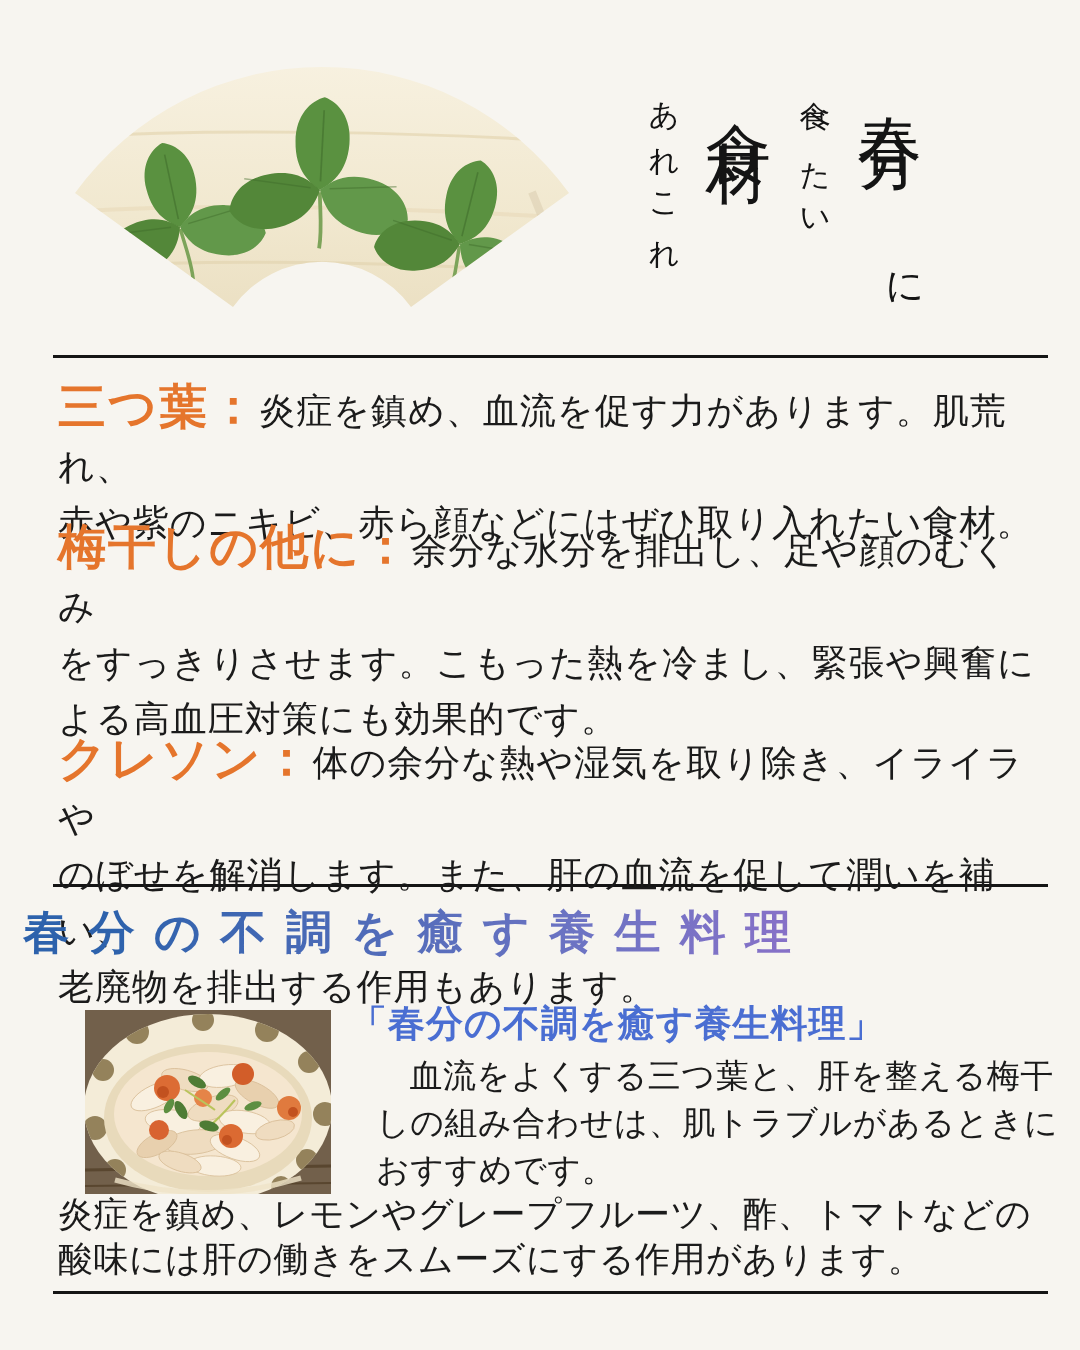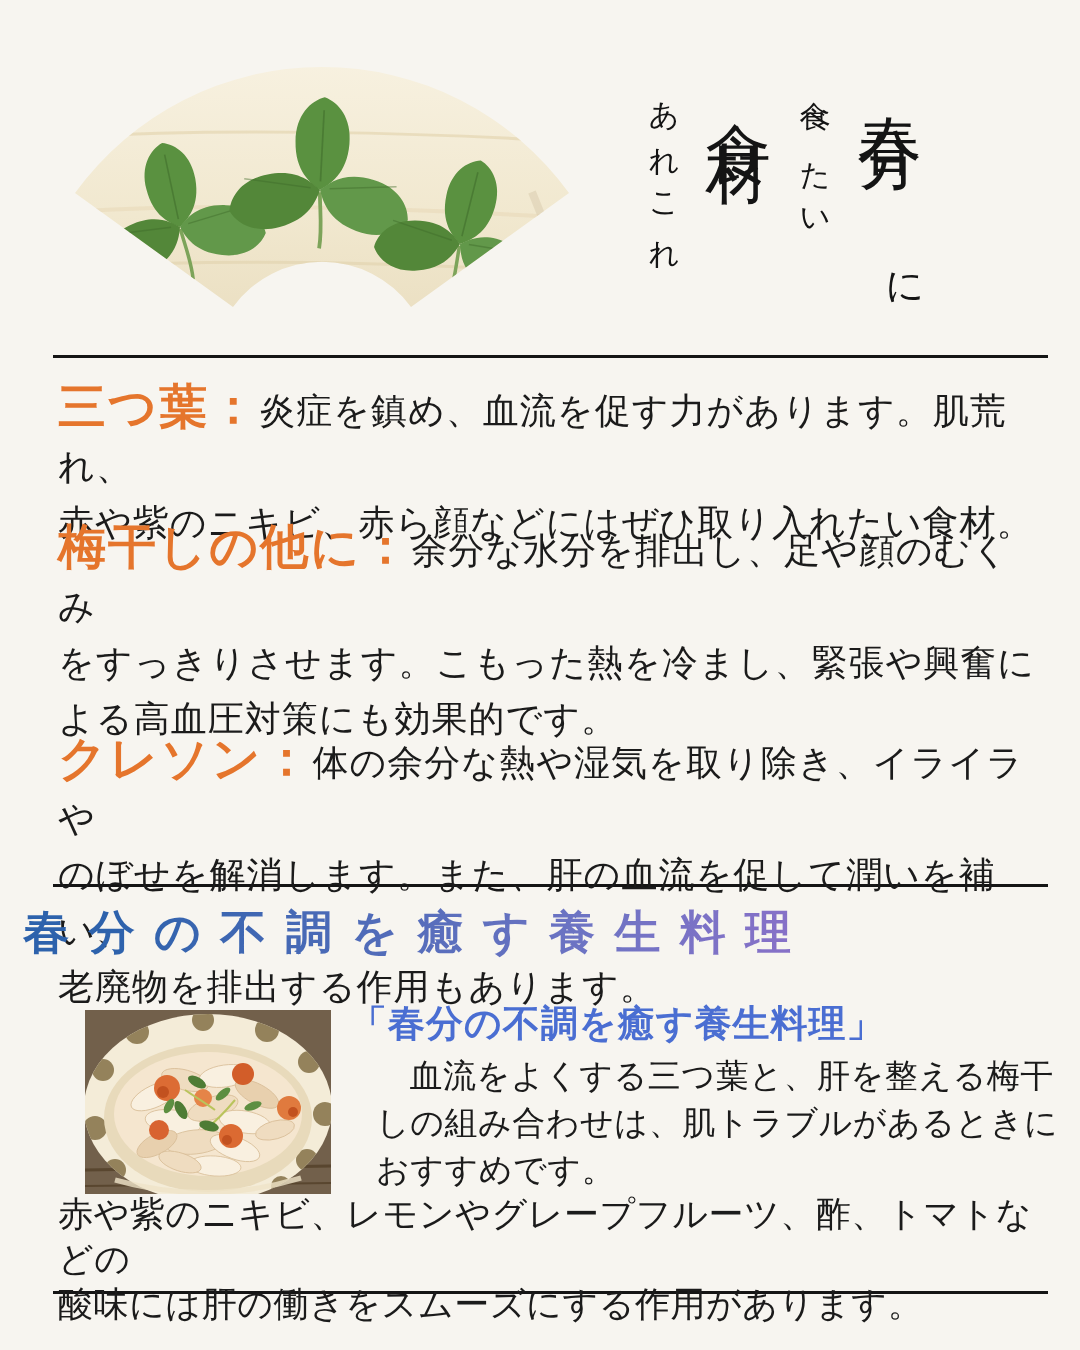--- a/index.html
+++ b/index.html
@@ -191,14 +191,14 @@
       </g>
       <path d="M30,170 Q123,196 216,168" stroke="#efe4c8" stroke-width="5" fill="none" opacity="0.8"></path>
     </g>
   </svg>
 </div>
 
 <h3 class="dish-title">「春分の不調を癒す養生料理」</h3>
 <p class="dish-desc multiline">　血流をよくする三つ葉と、肝を整える梅干
 しの組み合わせは、肌トラブルがあるときに
 おすすめです。</p>
-<p class="note multiline">赤や紫のニキビ、レモンやグレープフルーツ、酢、トマトなどの
+<p class="note multiline">炎症を鎮め、レモンやグレープフルーツ、酢、トマトなどの
 酸味には肝の働きをスムーズにする作用があります。</p>
 
 </body></html>

